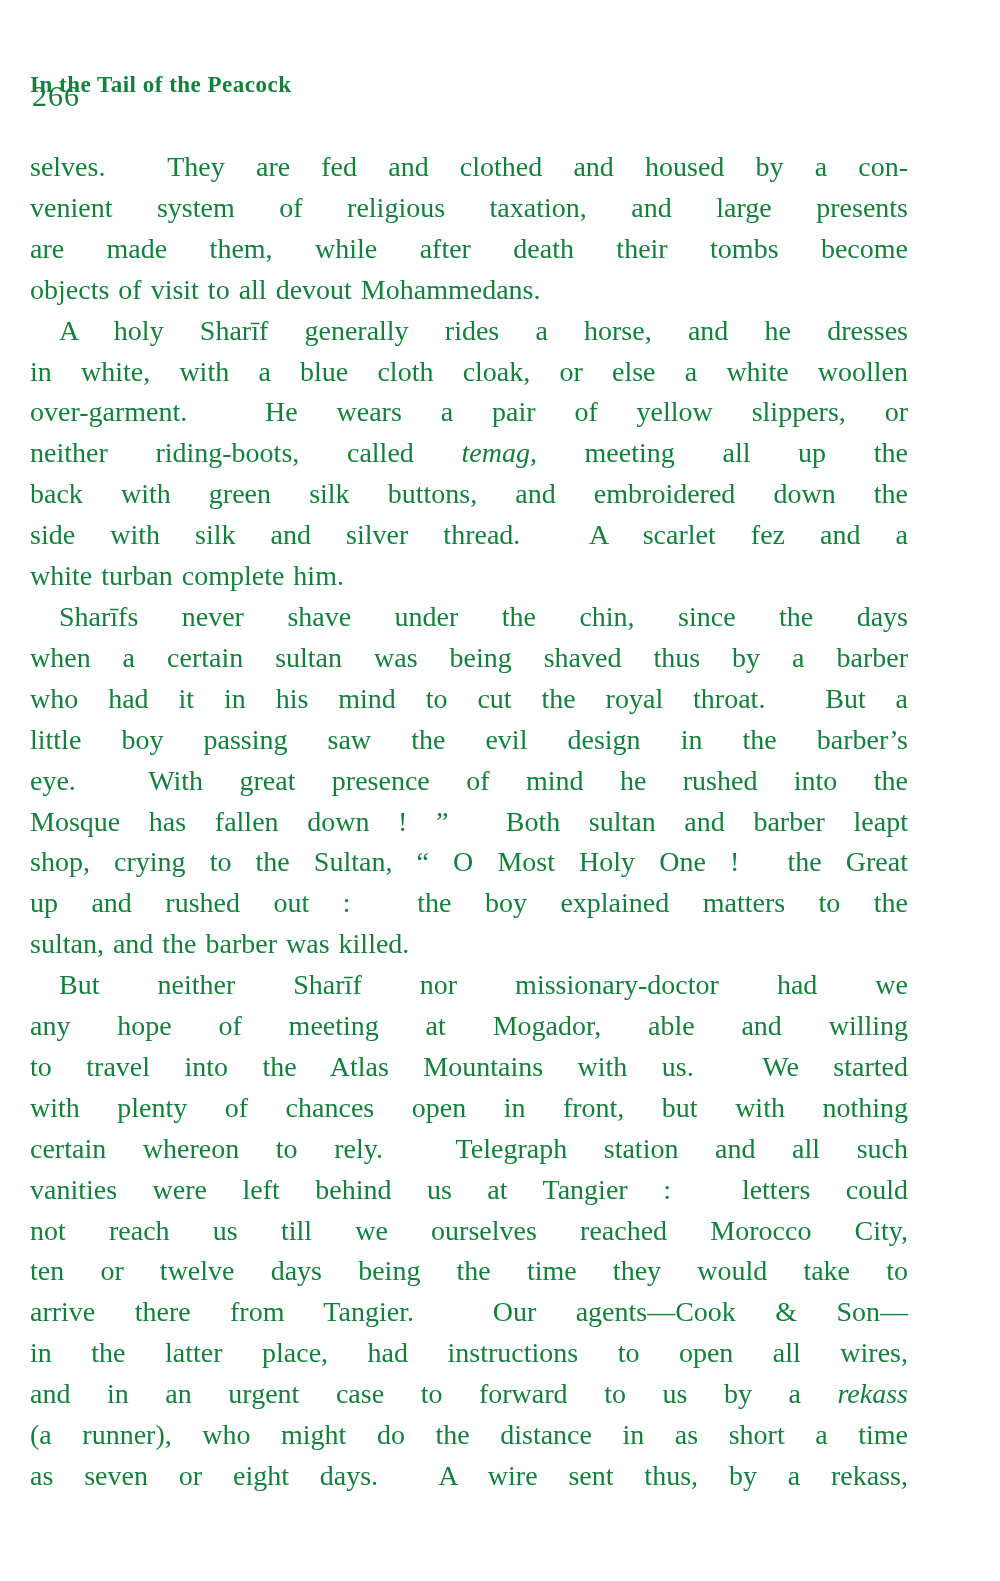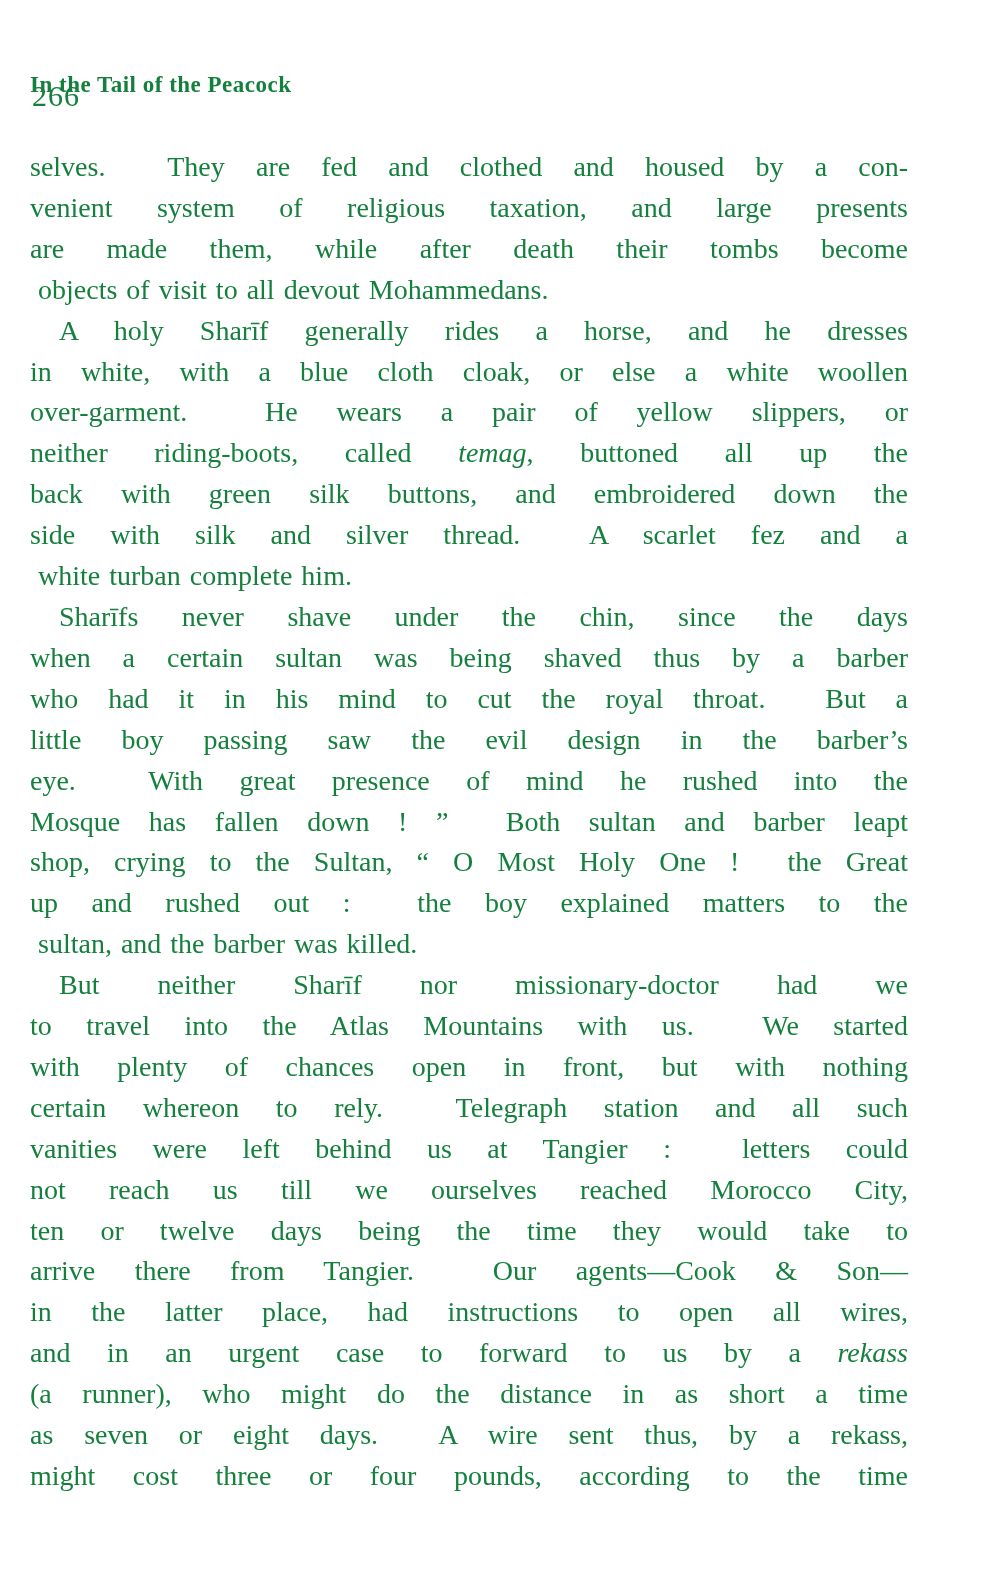--- a/index.html
+++ b/index.html
@@ -49,21 +49,20 @@
     word-spacing: 2px;
   }
   .para { margin: 0; }
   .line {
     text-align: justify;
     text-align-last: justify;
     white-space: nowrap; 
   }
   .line.last {
     text-align-last: left;
-    margin-left: 8px;
   }
   .line.indent {
     text-indent: 29px;
   }
   .line i { font-style: italic; }
 </style>
 </head>
 <body>
 
 <div class="page">
@@ -76,45 +75,45 @@
   <div class="para">
         <div class="line"><span>selves.&nbsp; They are fed and clothed and housed by a con-</span></div>
         <div class="line"><span>venient system of religious taxation, and large presents</span></div>
         <div class="line"><span>are made them, while after death their tombs become</span></div>
         <div class="line last"><span>objects of visit to all devout Mohammedans.</span></div>
       </div>
       <div class="para">
         <div class="line indent"><span>A holy Sharīf generally rides a horse, and he dresses</span></div>
         <div class="line"><span>in white, with a blue cloth cloak, or else a white woollen</span></div>
         <div class="line"><span>over-garment.&nbsp; He wears a pair of yellow slippers, or</span></div>
-        <div class="line"><span>neither riding-boots, called </span><i>temag</i><span>, buttoned all up the</span></div>
+        <div class="line"><span>neither riding-boots, called </span><i>temag</i><span>, meeting all up the</span></div>
         <div class="line"><span>back with green silk buttons, and embroidered down the</span></div>
         <div class="line"><span>side with silk and silver thread.&nbsp; A scarlet fez and a</span></div>
         <div class="line last"><span>white turban complete him.</span></div>
       </div>
       <div class="para">
         <div class="line indent"><span>Sharīfs never shave under the chin, since the days</span></div>
         <div class="line"><span>when a certain sultan was being shaved thus by a barber</span></div>
         <div class="line"><span>who had it in his mind to cut the royal throat.&nbsp; But a</span></div>
         <div class="line"><span>little boy passing saw the evil design in the barber’s</span></div>
         <div class="line"><span>eye.&nbsp; With great presence of mind he rushed into the</span></div>
         <div class="line"><span>Mosque has fallen down ! ”&nbsp; Both sultan and barber leapt</span></div>
         <div class="line"><span>shop, crying to the Sultan, “ O Most Holy One !&nbsp; the Great</span></div>
         <div class="line"><span>up and rushed out :&nbsp; the boy explained matters to the</span></div>
         <div class="line last"><span>sultan, and the barber was killed.</span></div>
       </div>
       <div class="para">
         <div class="line indent"><span>But neither Sharīf nor missionary-doctor had we</span></div>
+        <div class="line"><span>any hope of meeting at Mogador, able and willing</span></div>
         <div class="line"><span>to travel into the Atlas Mountains with us.&nbsp; We started</span></div>
         <div class="line"><span>with plenty of chances open in front, but with nothing</span></div>
         <div class="line"><span>certain whereon to rely.&nbsp; Telegraph station and all such</span></div>
         <div class="line"><span>vanities were left behind us at Tangier :&nbsp; letters could</span></div>
         <div class="line"><span>not reach us till we ourselves reached Morocco City,</span></div>
         <div class="line"><span>ten or twelve days being the time they would take to</span></div>
         <div class="line"><span>arrive there from Tangier.&nbsp; Our agents—Cook &amp; Son—</span></div>
         <div class="line"><span>in the latter place, had instructions to open all wires,</span></div>
         <div class="line"><span>and in an urgent case to forward to us by a </span><i>rekass</i></div>
         <div class="line"><span>(a runner), who might do the distance in as short a time</span></div>
         <div class="line"><span>as seven or eight days.&nbsp; A wire sent thus, by a rekass,</span></div>
-        <div class="line"><span>might cost three or four pounds, according to the time</span></div>
       </div>
     </div>
 </div>
 
 </body></html>

